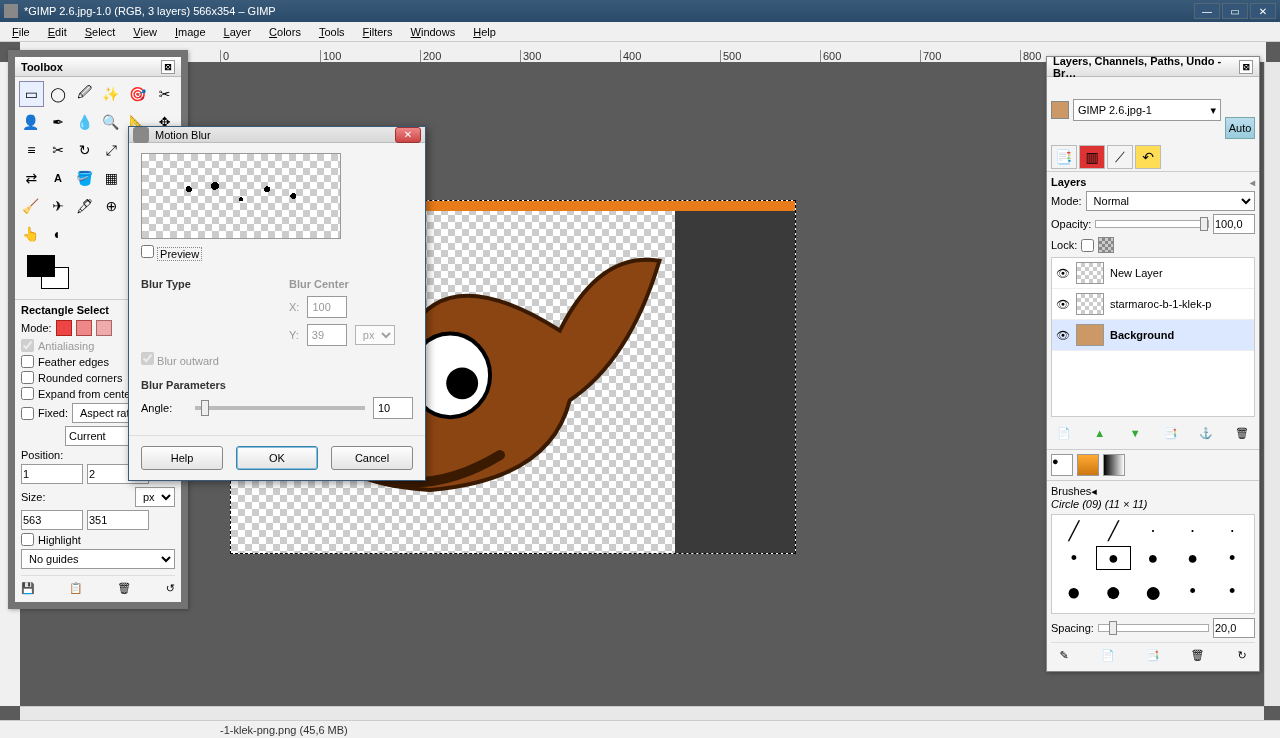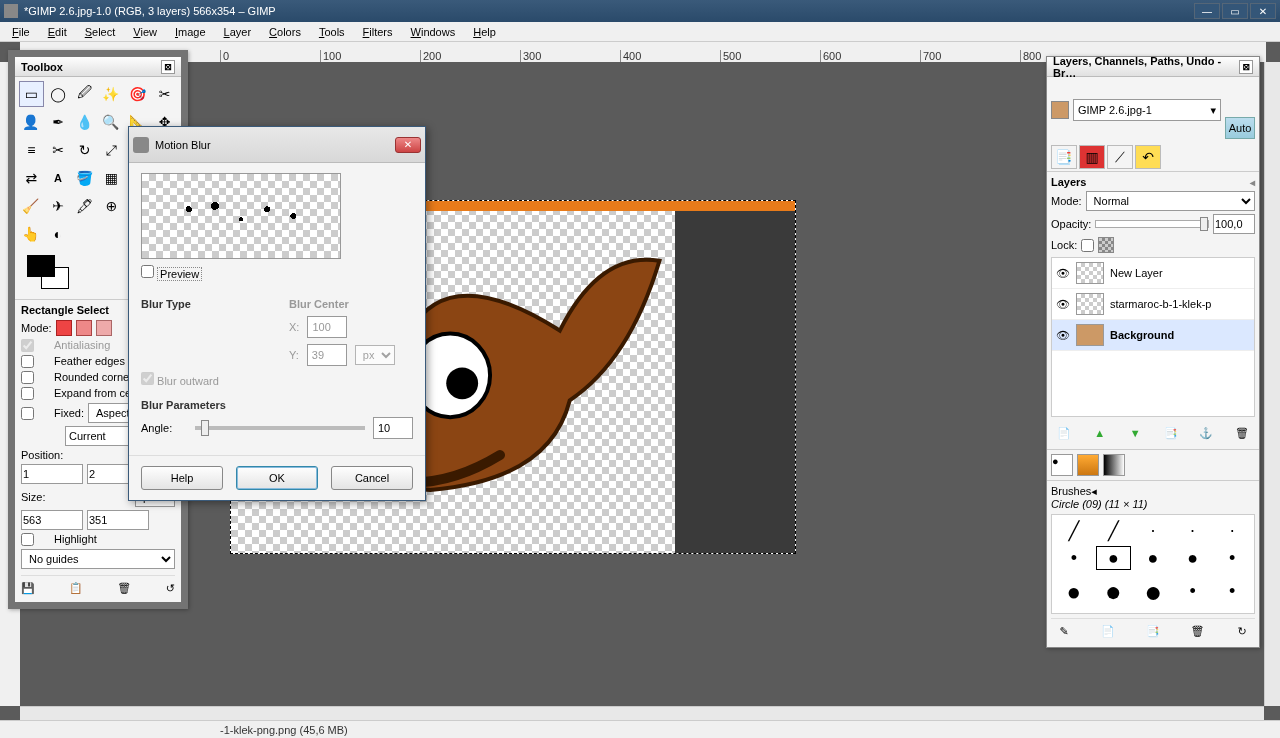--- a/index.html
+++ b/index.html
@@ -36,21 +36,21 @@
 .tool-grid { display: grid; grid-template-columns: repeat(6, 1fr); gap: 2px; padding: 4px; }
 .tool-grid .tool { width: 100%; height: 26px; border: 1px solid transparent; display: flex; align-items: center; justify-content: center; font-size: 14px; }
 .color-swatch { height: 40px; margin: 4px; position: relative; }
 .color-swatch .fg, .color-swatch .bg { position: absolute; width: 28px; height: 22px; border: 1px solid #000; }
 .color-swatch .fg { top: 0; left: 8px; background: #000; z-index: 2; }
 .color-swatch .bg { top: 12px; left: 22px; background: #fff; }
 
 .tool-options { padding: 4px 6px; border-top: 1px solid #ccc; }
 .tool-options .hdr { font-weight: bold; margin-bottom: 4px; }
 .opt-row { display: flex; align-items: center; gap: 4px; margin: 3px 0; }
-.opt-row label { display: flex; gap: 20px; }
+.opt-row label { display: flex; align-items: center; gap: 4px; }
 .numinput { width: 62px; height: 20px; border: 1px solid #999; background: #fff; padding: 0 1px; display:flex; align-items:center; }
 select, input[type=text] { height: 20px; border: 1px solid #999; background: #fff; padding: 0 3px; }
 
 
 .rightdock { position: absolute; top: 56px; right: 20px; width: 214px; background: #f4f4f4; border: 1px solid #888; box-shadow: 1px 1px 4px rgba(0,0,0,.3); }
 .image-selector { display: flex; align-items: center; gap: 4px; padding: 4px; }
 .image-selector .imgthumb { width: 18px; height: 18px; background: #c96; border: 1px solid #888; }
 .image-selector .sel { flex: 1; height: 22px; border: 1px solid #999; background: #fff; display: flex; align-items: center; padding: 0 4px; }
 .image-selector .autobtn { width: 30px; height: 22px; border: 1px solid #7aa; background: linear-gradient(#bde,#9cd); display: flex; align-items: center; justify-content: center; margin-top: 36px; }
 .dock-tabs { display: flex; gap: 2px; padding: 2px 4px; }
@@ -74,21 +74,21 @@
 .pattern-row { display: flex; gap: 4px; padding: 4px; border-top: 1px solid #ccc; }
 .pattern-row span { width: 22px; height: 22px; border: 1px solid #999; }
 .brushes-panel { padding: 4px; border-top: 1px solid #ccc; }
 .brush-grid { display: grid; grid-template-columns: repeat(5,1fr); gap: 4px; height: 100px; border: 1px solid #ccc; background: #fff; padding: 4px; overflow: auto; margin: 4px 0; }
 .brush-grid span { display:flex; align-items:center; justify-content:center; font-size: 18px; }
 .brush-grid span.sel { border: 1px solid #000; }
 .spacing-row { display: flex; align-items: center; gap: 4px; }
 
 
 .dialog { position: absolute; top: 126px; left: 128px; width: 298px; background: #f4f4f4; border: 1px solid #3a5a7a; box-shadow: 2px 2px 8px rgba(0,0,0,.4); }
-.dialog .dtitlebar { height: 36px; background: linear-gradient(#e8e8e8,#d8d8d8); display: flex; align-items: center; padding: 0 4px; border-bottom: 1px solid #bbb; }
+.dialog .dtitlebar { height: 16px; background: linear-gradient(#e8e8e8,#d8d8d8); display: flex; align-items: center; padding: 0 4px; border-bottom: 1px solid #bbb; }
 .dialog .dtitlebar .dicon { width: 16px; height: 16px; background: #888; margin-right: 6px; border-radius:3px;}
 .dialog .dtitlebar .dtitle { flex: 1; }
 .dialog .dtitlebar .dclose { width: 26px; height: 16px; background: linear-gradient(#e88,#c44); border: 1px solid #933; border-radius: 3px; color: #fff; display: flex; align-items: center; justify-content: center; font-size: 10px; }
 .dialog .dbody { padding: 10px 12px; }
 .preview-img { width: 200px; height: 86px; background: repeating-conic-gradient(#ccc 0 25%, #fff 0 50%) 0 0/14px 14px; border: 1px solid #999; margin-bottom: 6px; position:relative;}
 .preview-img::after { content:""; position:absolute; inset:8px 12px; background:
   radial-gradient(circle at 20% 40%, #000 3px, transparent 3px),
   radial-gradient(circle at 35% 35%, #000 4px, transparent 4px),
   radial-gradient(circle at 50% 55%, #000 2px, transparent 2px),
   radial-gradient(circle at 65% 40%, #000 3px, transparent 3px),
@@ -383,20 +383,27 @@
       <span class="sel">●</span>
       <span>●</span>
       <span>●</span>
       <span>•</span>
       <span style="font-size:24px">●</span>
       <span style="font-size:28px">●</span>
       <span style="font-size:30px">●</span>
       <span>•</span>
       <span>•</span>
     </div>
+    <div class="spacing-row">
+      <span>Spacing:</span>
+      <div class="track" style="flex:1;height:8px;background:#fff;border:1px solid #aaa;position:relative">
+          <div style="position:absolute;left:10px;top:-4px;width:8px;height:14px;background:#eee;border:1px solid #888"></div>
+        </div>
+      <span class="numinput" style="width:42px">20,0</span>
+    </div>
     <div class="layer-btns" style="border-top:1px solid #ddd;margin-top:4px">
       <span>✎</span>
       <span>📄</span>
       <span>📑</span>
       <span>🗑</span>
       <span>↻</span>
     </div>
   </div>
 </div>
 

